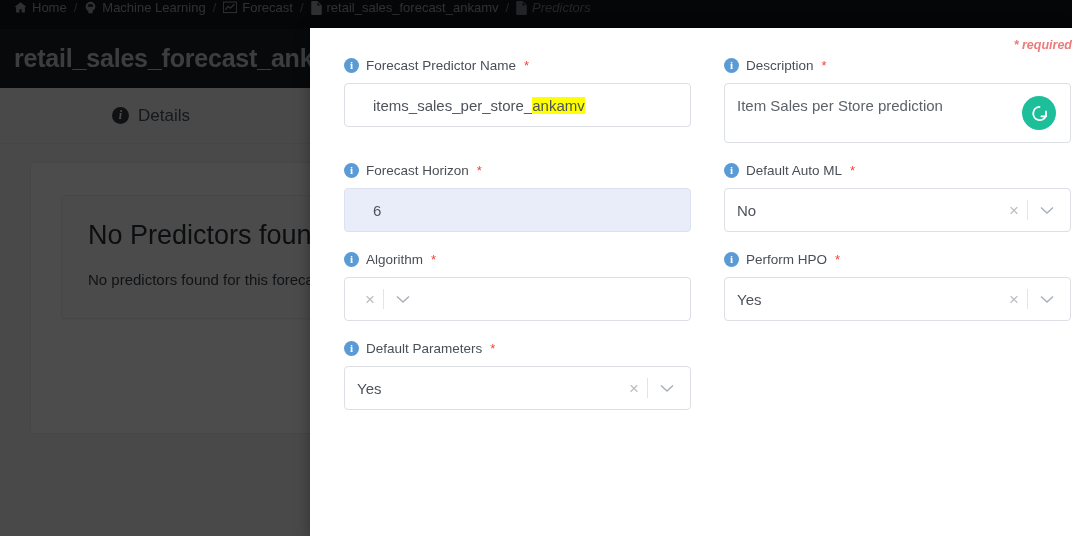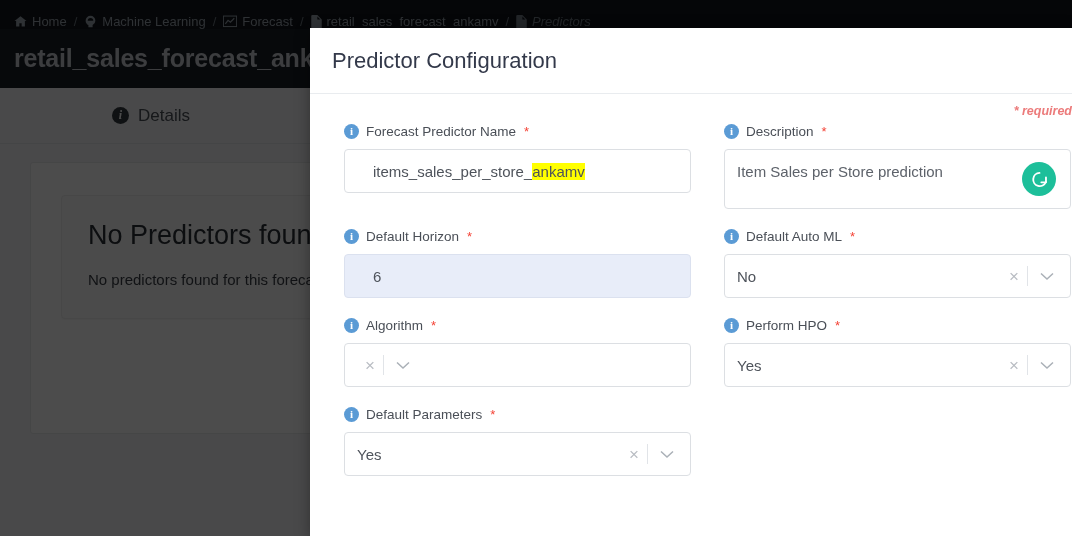--- a/index.html
+++ b/index.html
@@ -18,21 +18,21 @@
     background: #ffffff;
   }
 
   .navbar {
     position: absolute;
     top: 0; left: 0;
     width: 1072px;
     height: 29px;
     background: #12161c;
     display: flex;
-    align-items: flex-end;
+    align-items: flex-start;
     padding-left: 14px;
     gap: 0px;
   }
   .crumb {
     display: inline-flex;
     align-items: center;
     gap: 5px;
     color: #9aa3ad;
     font-size: 13px;
     white-space: nowrap;
@@ -370,23 +370,20 @@
         <p class="empty-sub">No predictors found for this forecast .</p>
       </div>
     </div>
   </div>
 </div>
 
 <div class="overlay"></div>
 
 <div class="modal">
 
-  <div class="modal-header">
-    <div class="modal-title">Predictor Configuration</div>
-  </div>
 
   <div class="modal-body">
     <div class="required-note" style="right:0px;font-style:italic;">* required</div>
 
     <div class="form-grid">
 
       <div class="field">
         <div class="field-label">
           <span class="info-icon">i</span>
           <span>Forecast Predictor Name</span>
@@ -410,21 +407,21 @@
               <path d="M12 4.5A7.5 7.5 0 1 0 19.2 15" fill="none" stroke="#ffffff" stroke-width="2.1" stroke-linecap="round"></path>
               <path d="M19.4 9.6 19.4 15.2 14.1 15.2" fill="none" stroke="#ffffff" stroke-width="2.1" stroke-linecap="round" stroke-linejoin="round"></path>
             </svg>
           </span>
         </div>
       </div>
 
       <div class="field">
         <div class="field-label">
           <span class="info-icon">i</span>
-          <span>Default Horizon</span>
+          <span>Forecast Horizon</span>
           <span class="req-star">*</span>
         </div>
         <div class="input-box highlighted">
           <span class="input-text">6</span>
         </div>
       </div>
 
       <div class="field right">
         <div class="field-label">
           <span class="info-icon">i</span>

